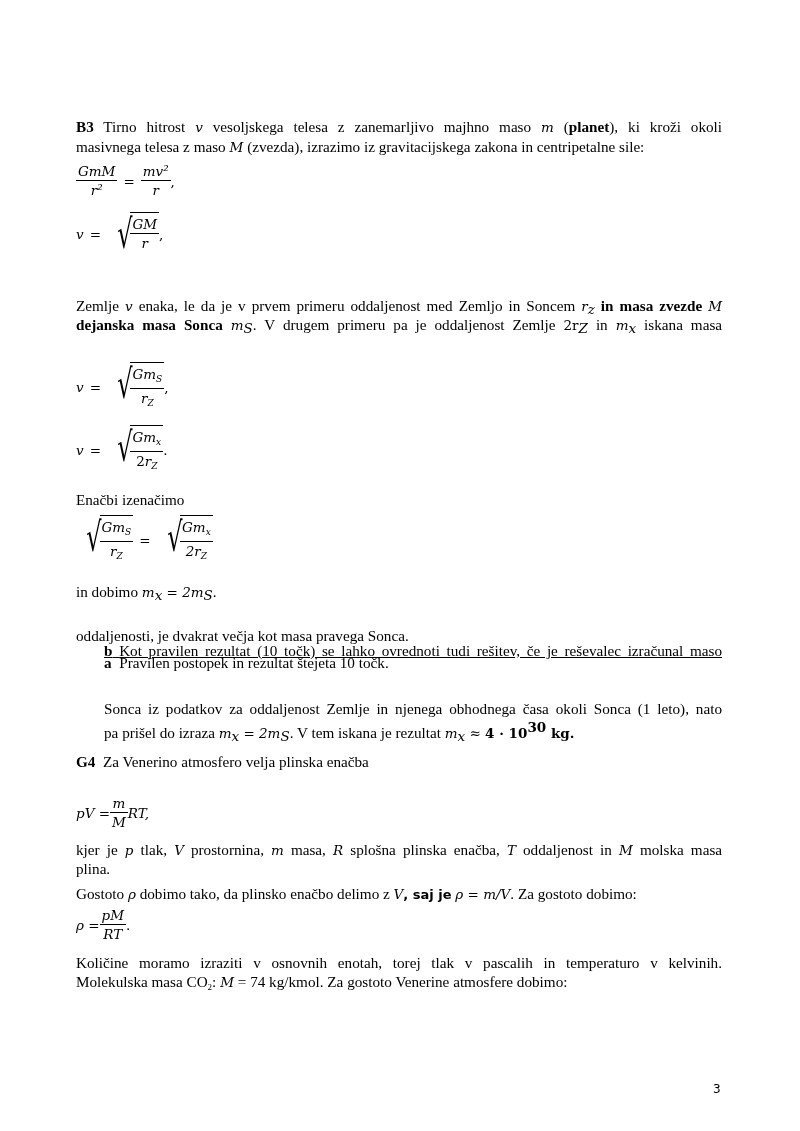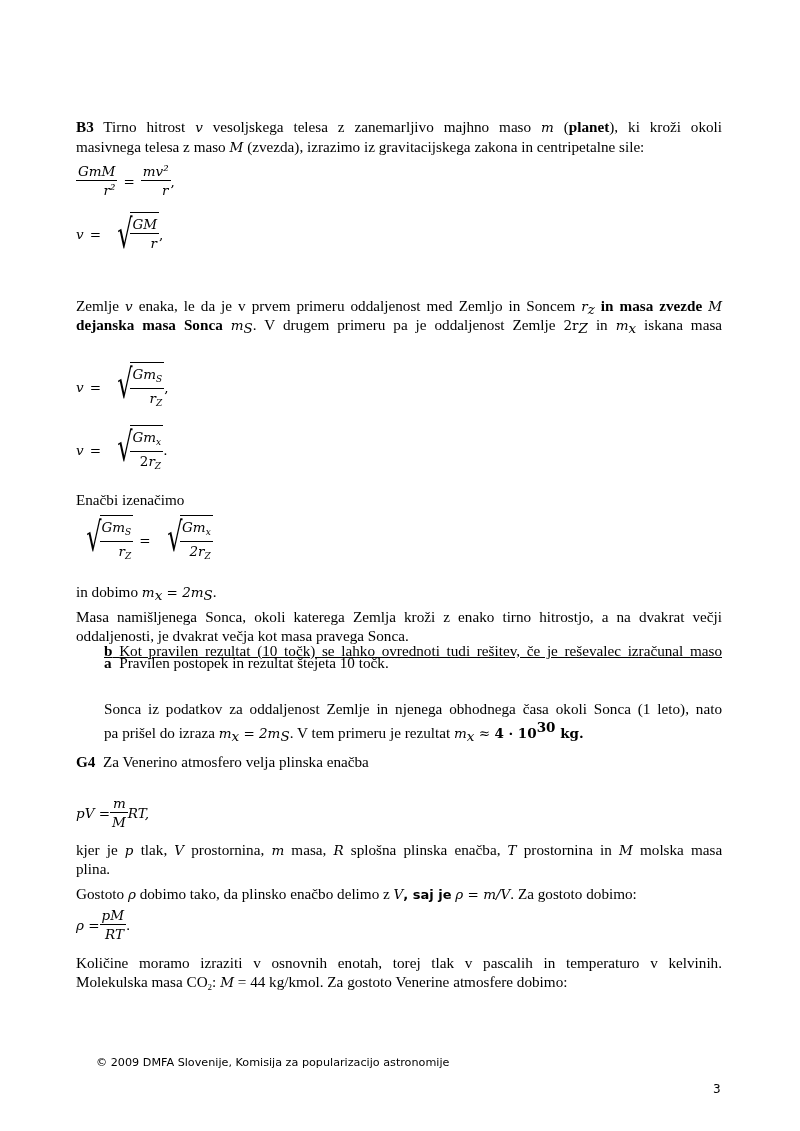--- a/index.html
+++ b/index.html
@@ -10,21 +10,21 @@
   .just { text-align: justify; text-align-last: justify; }
   .ind { left: 104px; width: 618px; }
   .m { font-family: "DejaVu Serif", serif; font-style: italic; font-size: 13.5px; }
   .mu { font-family: "DejaVu Serif", serif; font-size: 13.5px; }
   .mb { font-family: "DejaVu Serif", serif; font-weight: bold; font-size: 13.5px; }
   sub { font-size: 9px; vertical-align: -3px; }
   sup { font-size: 9px; vertical-align: 6px; }
   b { font-weight: bold; }
   .sans-b { font-family: "DejaVu Sans", sans-serif; font-weight: bold; font-size: 13px; }
   .formula { position: absolute; left: 76px; font-family: "DejaVu Serif", serif; font-size: 13.5px; }
-  .frac { display: inline-block; vertical-align: middle; text-align: right; font-style: italic; }
+  .frac { display: inline-block; vertical-align: middle; text-align: center; font-style: italic; }
   .frac .num { display: block; padding: 0 2px; border-bottom: 1.3px solid #000; line-height: 18px; }
   .frac .den { display: block; padding: 0 2px; line-height: 18px; }
   .row { display: flex; align-items: center; white-space: nowrap; }
   .sqrt { display: inline-flex; align-items: stretch; vertical-align: middle; }
   .sqrt .rad { font-family: "DejaVu Sans", sans-serif; font-size: 40px; line-height: 44px; transform: scaleX(0.6); transform-origin: right; margin-right: -2px; }
   .sqrt .body { border-top: 1.3px solid #000; padding-top: 2px; }
   .eq { margin: 0 6px; font-style: normal; }
   .it { font-style: italic; }
   .footer { position: absolute; left: 96px; top: 1056px; font-family: "DejaVu Sans", sans-serif; font-size: 11.2px; }
   .pagenum { position: absolute; left: 713px; top: 1082px; font-family: "DejaVu Sans", sans-serif; font-size: 12px; }
@@ -132,42 +132,39 @@
           <span class="body"><span class="frac"><span class="num"><span>Gm</span><sub>x</sub></span><span class="den"><span>2r</span><sub>Z</sub></span></span></span>
         </span>
     </div>
   </div>
 
   <div class="line" style="top:582px;">
     <span>in dobimo</span>
     <span class="m">m</span><sub class="m">x</sub><span class="m"> = 2m</span><sub class="m">S</sub><span>.</span>
   </div>
 
-  <div class="line just" style="top:607px;">
-    <span>Masa namišljenega Sonca, okoli katerega Zemlja kroži z enako tirno hitrostjo, a na dvakrat večji</span>
-  </div>
   <div class="line" style="top:626px;">
     <span>oddaljenosti, je dvakrat večja kot masa pravega Sonca.</span>
   </div>
 
   <div class="line ind" style="top:653px;">
     <b>a</b>&nbsp;
     <span>Pravilen postopek in rezultat štejeta 10 točk.</span>
   </div>
 
   <div class="line ind just" style="top:641px;text-decoration:underline;">
     <b>b</b>
     <span>Kot pravilen rezultat (10 točk) se lahko ovrednoti tudi rešitev, če je reševalec izračunal maso</span>
   </div>
   <div class="line ind just" style="top:699px;">
     <span>Sonca iz podatkov za oddaljenost Zemlje in njenega obhodnega časa okoli Sonca (1 leto), nato</span>
   </div>
   <div class="line ind" style="top:718px;">
     <span>pa prišel do izraza</span>
-    <span class="m">m</span><sub class="m">x</sub><span class="m"> = 2m</span><sub class="m">S</sub><span>. V tem primeru je rezultat</span>
+    <span class="m">m</span><sub class="m">x</sub><span class="m"> = 2m</span><sub class="m">S</sub><span>. V tem iskana je rezultat</span>
     <span class="m">m</span><sub class="m">x</sub><span class="mu"> ≈ </span><span class="mb">4 · 10</span><sup class="mb">30</sup><span class="mb"> kg.</span>
   </div>
 
   <div class="line" style="top:752px;">
     <b>G4</b>&nbsp;
     <span>Za Venerino atmosfero velja plinska enačba</span>
   </div>
 
   <div class="formula" style="top:794px;">
     <div class="row">
@@ -184,21 +181,21 @@
     <span>kjer je</span>
     <span class="m">p</span>
     <span>tlak,</span>
     <span class="m">V</span>
     <span>prostornina,</span>
     <span class="m">m</span>
     <span>masa,</span>
     <span class="m">R</span>
     <span>splošna plinska enačba,</span>
     <span class="m">T</span>
-    <span>prostornina in</span>
+    <span>oddaljenost in</span>
     <span class="m">M</span>
     <span>molska masa</span>
   </div>
   <div class="line" style="top:859px;">
     <span>plina.</span>
   </div>
 
   <div class="line" style="top:884px;">
     <span>Gostoto</span>
     <span class="m">ρ</span>
@@ -217,18 +214,17 @@
       <span>.</span>
     </div>
   </div>
 
   <div class="line just" style="top:953px;">
     <span>Količine moramo izraziti v osnovnih enotah, torej tlak v pascalih in temperaturo v kelvinih.</span>
   </div>
   <div class="line" style="top:972px;">
     <span>Molekulska masa CO</span><sub>2</sub><span>:</span>
     <span class="m">M</span>
-    <span>= 44 kg/kmol. Za gostoto Venerine atmosfere dobimo:</span>
-  </div>
-
-  <div class="footer">© 2009 DMFA Slovenije, Komisija za popularizacijo astronomije</div>
+    <span>= 74 kg/kmol. Za gostoto Venerine atmosfere dobimo:</span>
+  </div>
+
   <div class="pagenum">3</div>
 </div>
 
 </body></html>

